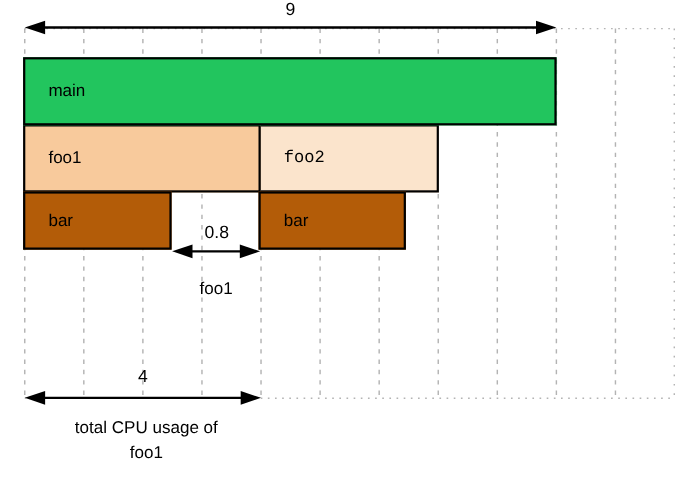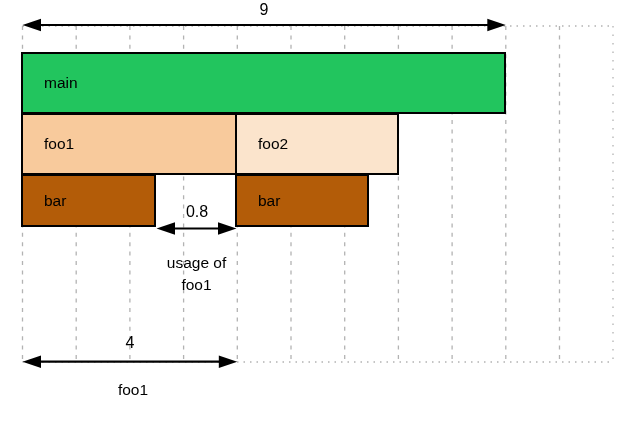--- a/index.html
+++ b/index.html
@@ -66,35 +66,35 @@
       <polygon points="236.5,228.5 218,222.3 218,234.7"></polygon>
     </g>
   </svg>
 
   <div class="frame frame-main" style="background-color: #22c55e;">
     <span>main</span>
   </div>
   <div class="frame frame-foo1" style="background-color: rgb(248, 202, 156);">
     <span>foo1</span>
   </div>
-  <div class="frame frame-foo2" style="background-color: rgb(251, 228, 204);">
+  <div class="frame frame-foo2" style="background-color: rgb(251, 228, 204); font-family: Liberation Mono, monospace;">
     <span>foo2</span>
   </div>
   <div class="frame frame-bar1" style="background-color: rgb(179, 92, 8);">
     <span>bar</span>
   </div>
   <div class="frame frame-bar2" style="background-color: rgb(179, 92, 8);">
     <span>bar</span>
   </div>
 
   <div class="lbl lbl-9">9</div>
   <div class="lbl lbl-15">0.8</div>
   <div class="lbl lbl-4">4</div>
 
   <div class="caption caption-self">
-    <span>usage of</span>
     <span>foo1</span>
   </div>
   <div class="caption caption-total">
+    <span>total CPU usage of</span>
     <span>foo1</span>
   </div>
 
 </div>
 
 </body></html>

